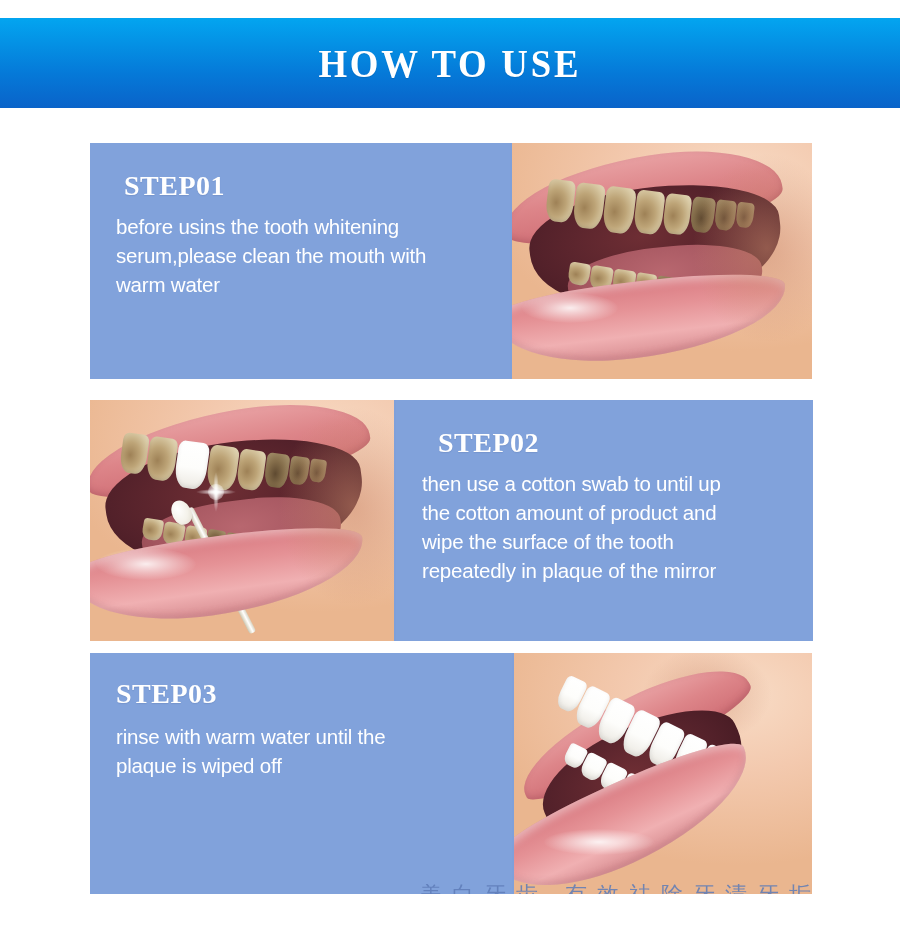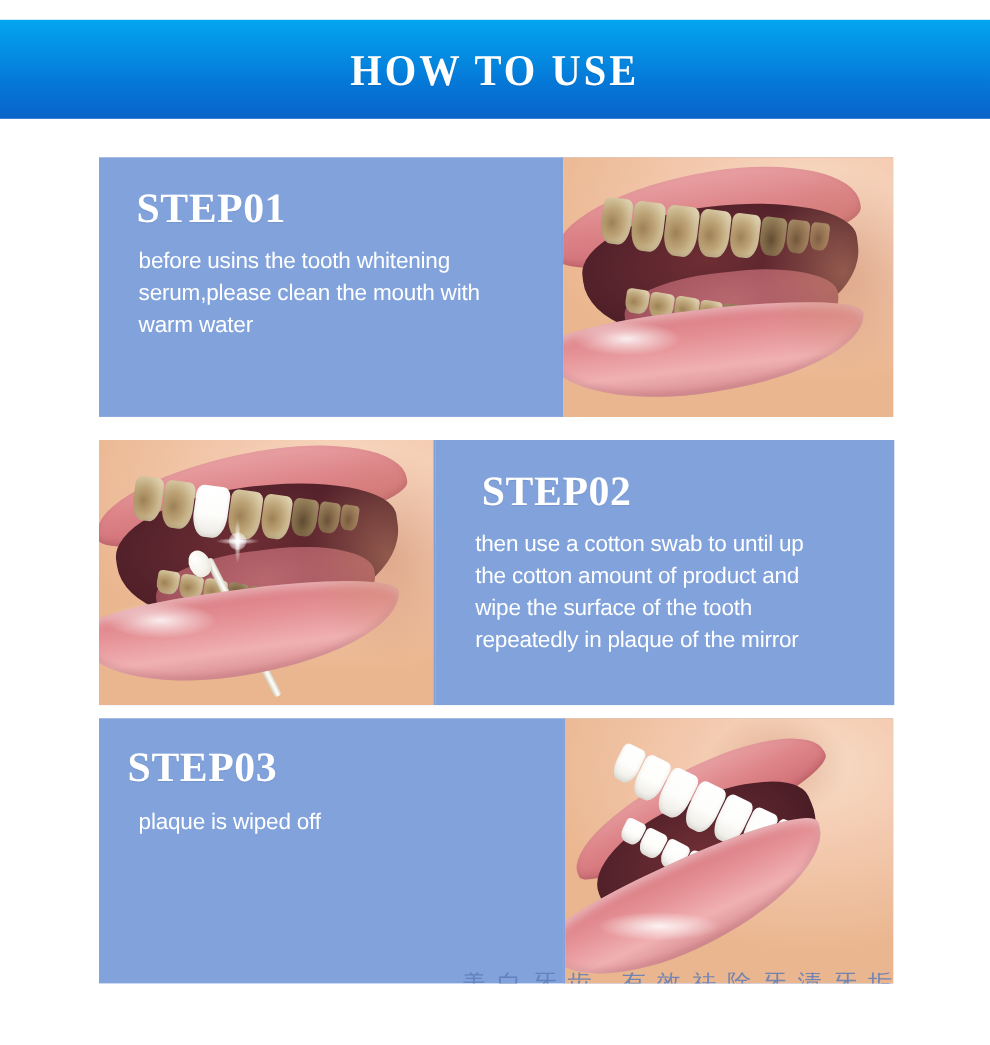--- a/index.html
+++ b/index.html
@@ -57,36 +57,36 @@
     padding: 0;
     position: relative;
   }
   #panel-1 .panel-text { width: 420px; padding: 28px 0 0 26px; }
   #panel-2 .panel-text { width: 419px; padding: 28px 0 0 26px; order: 2; }
   #panel-3 .panel-text { width: 422px; padding: 26px 0 0 26px; }
 
   .step-heading {
     font-family: "Liberation Serif", serif;
     font-weight: bold;
-    font-size: 38px;
+    font-size: 28px;
     line-height: 1.05;
     color: #ffffff;
     letter-spacing: 0.5px;
     margin: 0 0 12px 8px;
     text-shadow: 0 1px 1px rgba(40,60,110,0.12);
   }
   #panel-2 .step-heading { margin-left: 16px; }
   #panel-3 .step-heading { margin-left: 0; margin-bottom: 14px; }
 
   .step-body {
     font-family: "Liberation Sans", sans-serif;
     font-size: 20.5px;
     line-height: 29px;
     color: #ffffff;
-    margin: 10px;
+    margin: 0;
     max-width: 390px;
     letter-spacing: -0.2px;
   }
   .step-body .line { display: block; white-space: nowrap; }
 
   
   .photo {
     flex: 1 1 auto;
     position: relative;
     overflow: hidden;
@@ -315,20 +315,21 @@
       <span class="line">wipe the surface of the tooth</span>
       <span class="line">repeatedly in plaque of the mirror</span>
     </div>
   </div>
 </div>
 
 <div class="panel" id="panel-3">
   <div class="panel-text">
     <div class="step-heading">STEP03</div>
     <div class="step-body">
+      <span class="line">rinse with warm water until the</span>
       <span class="line">plaque is wiped off</span>
     </div>
   </div>
   <div class="photo">
     <div class="skin"></div>
     <div class="nose-shadow" style="left:128px; top:-6px; width:130px; height:96px;"></div>
     <div class="nostril" style="left:170px; top:22px; width:34px; height:18px; transform:rotate(-18deg);"></div>
     <div class="lip-upper" style="left:-6px; top:46px; width:250px; height:62px; transform:rotate(-26deg);"></div>
     <div class="cavity" style="left:26px; top:72px; width:210px; height:110px; transform:rotate(-24deg);"></div>
 

